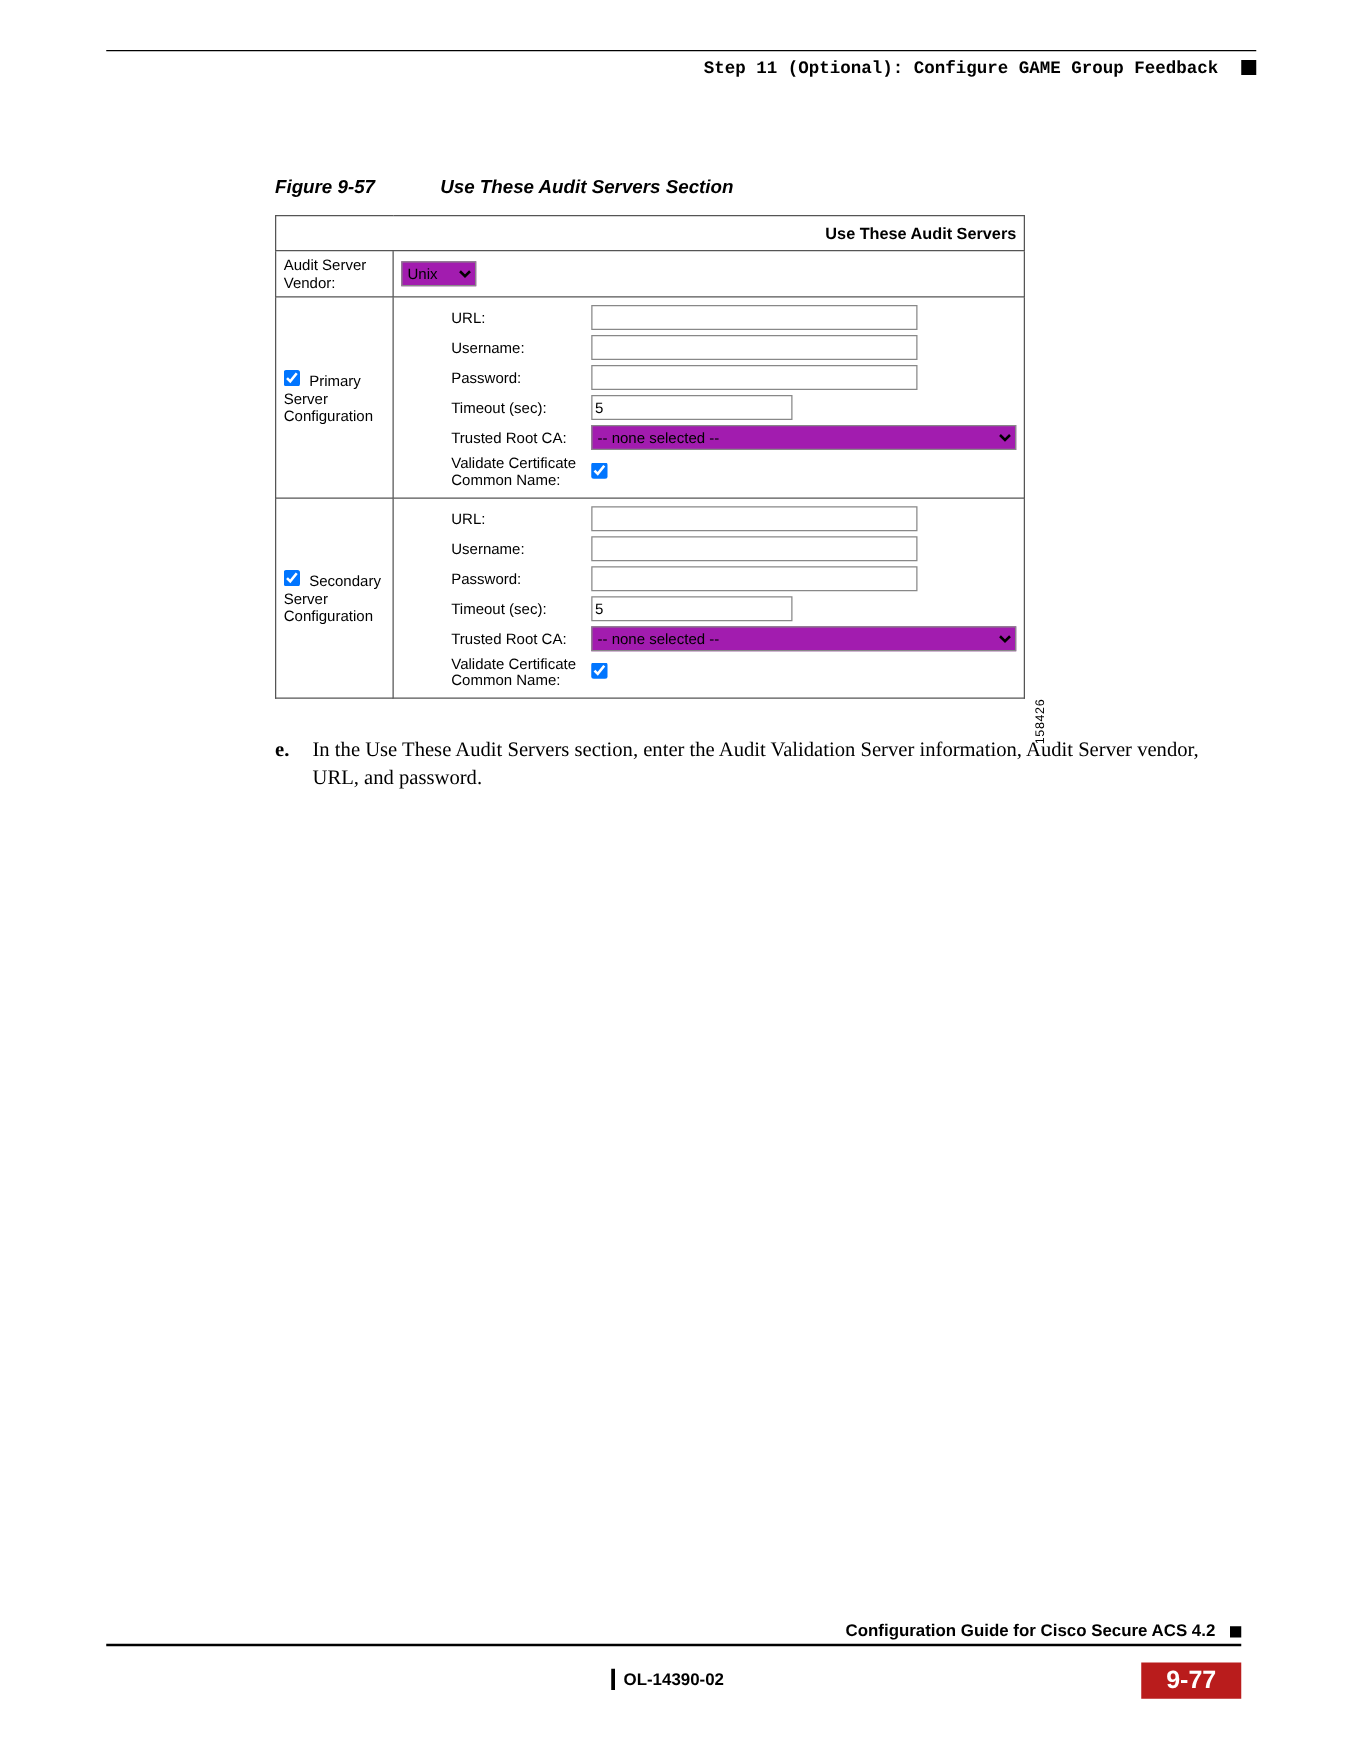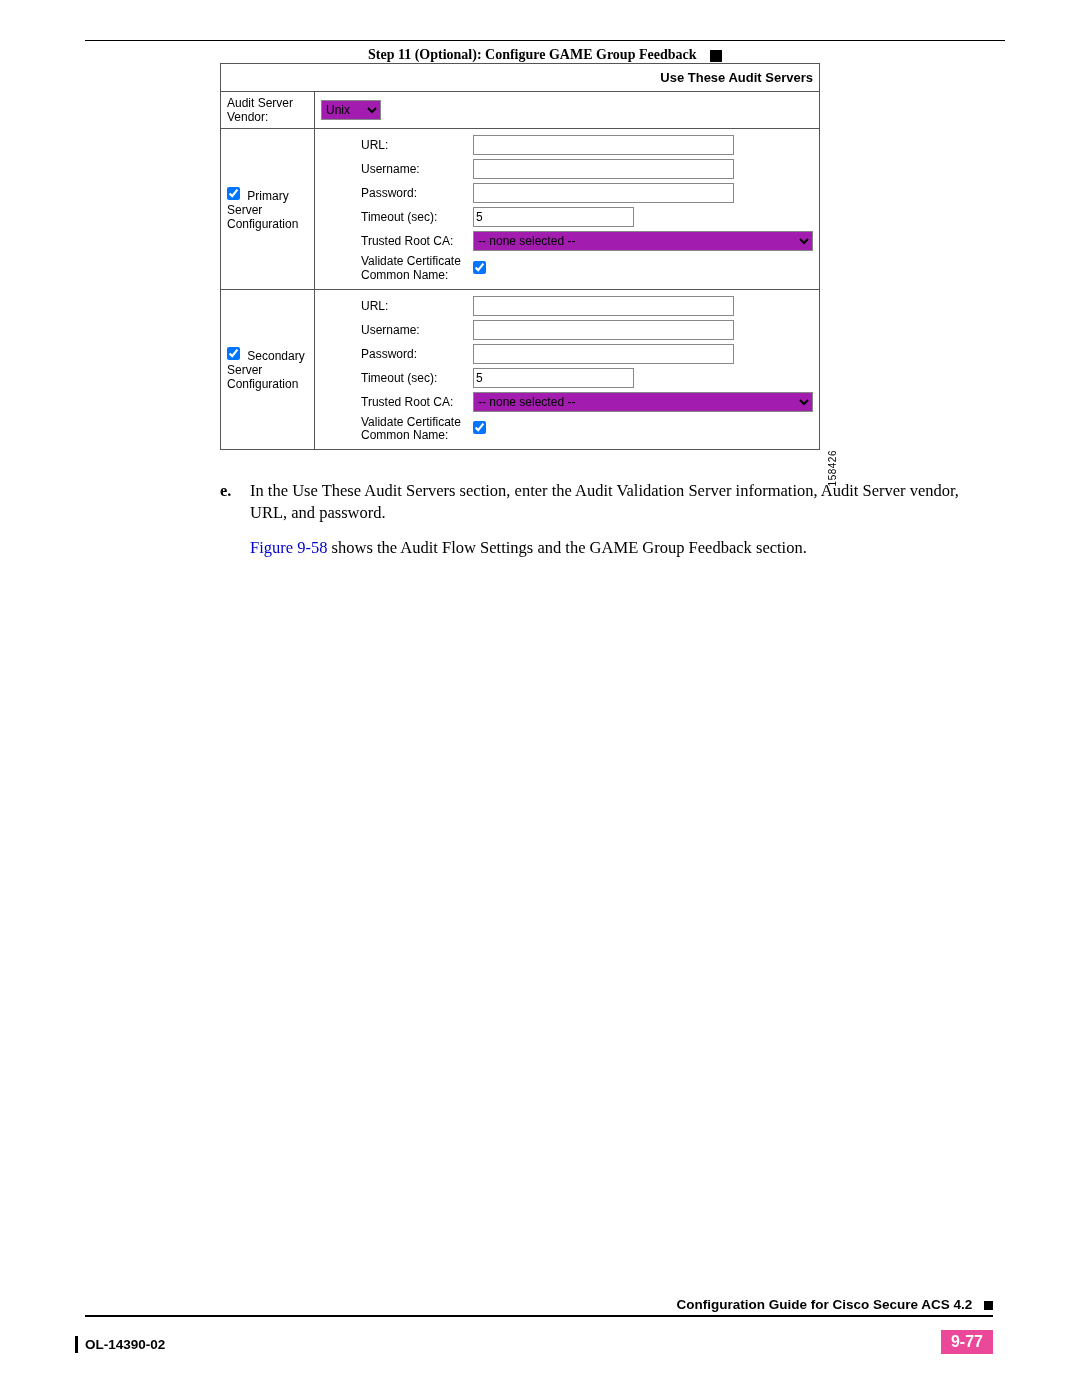--- a/index.html
+++ b/index.html
@@ -30,23 +30,23 @@
   .header-left-bar {
     position: absolute;
     left: -10px;
     top: -2px;
     bottom: -2px;
     width: 3px;
     background: #000;
   }
   .header-right-row {
     position: relative;
-    text-align: center;
+    text-align: right;
     margin-top: 6px;
-    font-family: Liberation Serif, serif;
+    font-family: Liberation Mono, monospace;
     font-weight: bold;
     font-size: 14px;
   }
   .header-right-square {
     display: inline-block;
     width: 12px;
     height: 12px;
     background: #000;
     vertical-align: middle;
     margin-left: 10px;
@@ -164,57 +164,62 @@
     width: 9px; height: 9px;
     background: #000;
     vertical-align: middle;
     margin-left: 8px;
   }
   .footer hr { border: none; border-top: 2px solid #000; margin: 3px 0; }
   .footer-bottom {
     position: relative;
     height: 22px;
     margin-top: 18px;
+    text-align: center;
   }
   .footer-left {
     font-family: Arial, Helvetica, sans-serif;
     font-weight: bold;
     font-size: 13.5px;
     position: relative;
   }
   .footer-left-bar {
     position: absolute;
     left: -10px;
     top: -1px; bottom: -1px;
     width: 3px;
     background: #000;
   }
   .page-num-box {
     position: absolute;
     right: 0;
     top: -5px;
-    background: #ec4899;
+    background: #b91c1c;
     color: #fff;
     font-family: Arial, Helvetica, sans-serif;
     font-weight: bold;
-    font-size: 16px;
-    padding: 3px 10px;
+    font-size: 20px;
+    padding: 3px 20px;
   }
 </style>
 </head>
 <body>
 
 <div class="page">
 
   <hr class="hr-line">
   <div class="header-right-row">
     <span>Step 11 (Optional): Configure GAME Group Feedback</span>
     <span class="header-right-square"></span>
   </div>
 
+  <div class="figure-caption">
+    <span class="fig-num">Figure 9-57</span>
+    <span>Use These Audit Servers Section</span>
+  </div>
 
   <div class="figure-wrap">
     <span class="sidelabel">158426</span>
     <table class="outer">
       <tbody>
           <tr>
         <th class="title" colspan="2">Use These Audit Servers</th>
       </tr>
       <tr>
         <td class="label-col">Audit Server Vendor:</td>
@@ -302,23 +307,20 @@
       </tr>
     </tbody>
       </table>
   </div>
 
   <div class="body-text">
     <div class="body-item">
       <div class="marker">e.</div>
       <div>
         <div>In the Use These Audit Servers section, enter the Audit Validation Server information, Audit Server vendor, URL, and password.</div>
-        <div style="margin-top:12px">
-          <span class="link">Figure 9-58</span><span> shows the Audit Flow Settings and the GAME Group Feedback section.</span>
-        </div>
       </div>
     </div>
   </div>
 
   <div class="footer">
     <div class="footer-top">
       <span>Configuration Guide for Cisco Secure ACS 4.2</span>
       <span class="footer-sq-sm"></span>
     </div>
     <hr>

